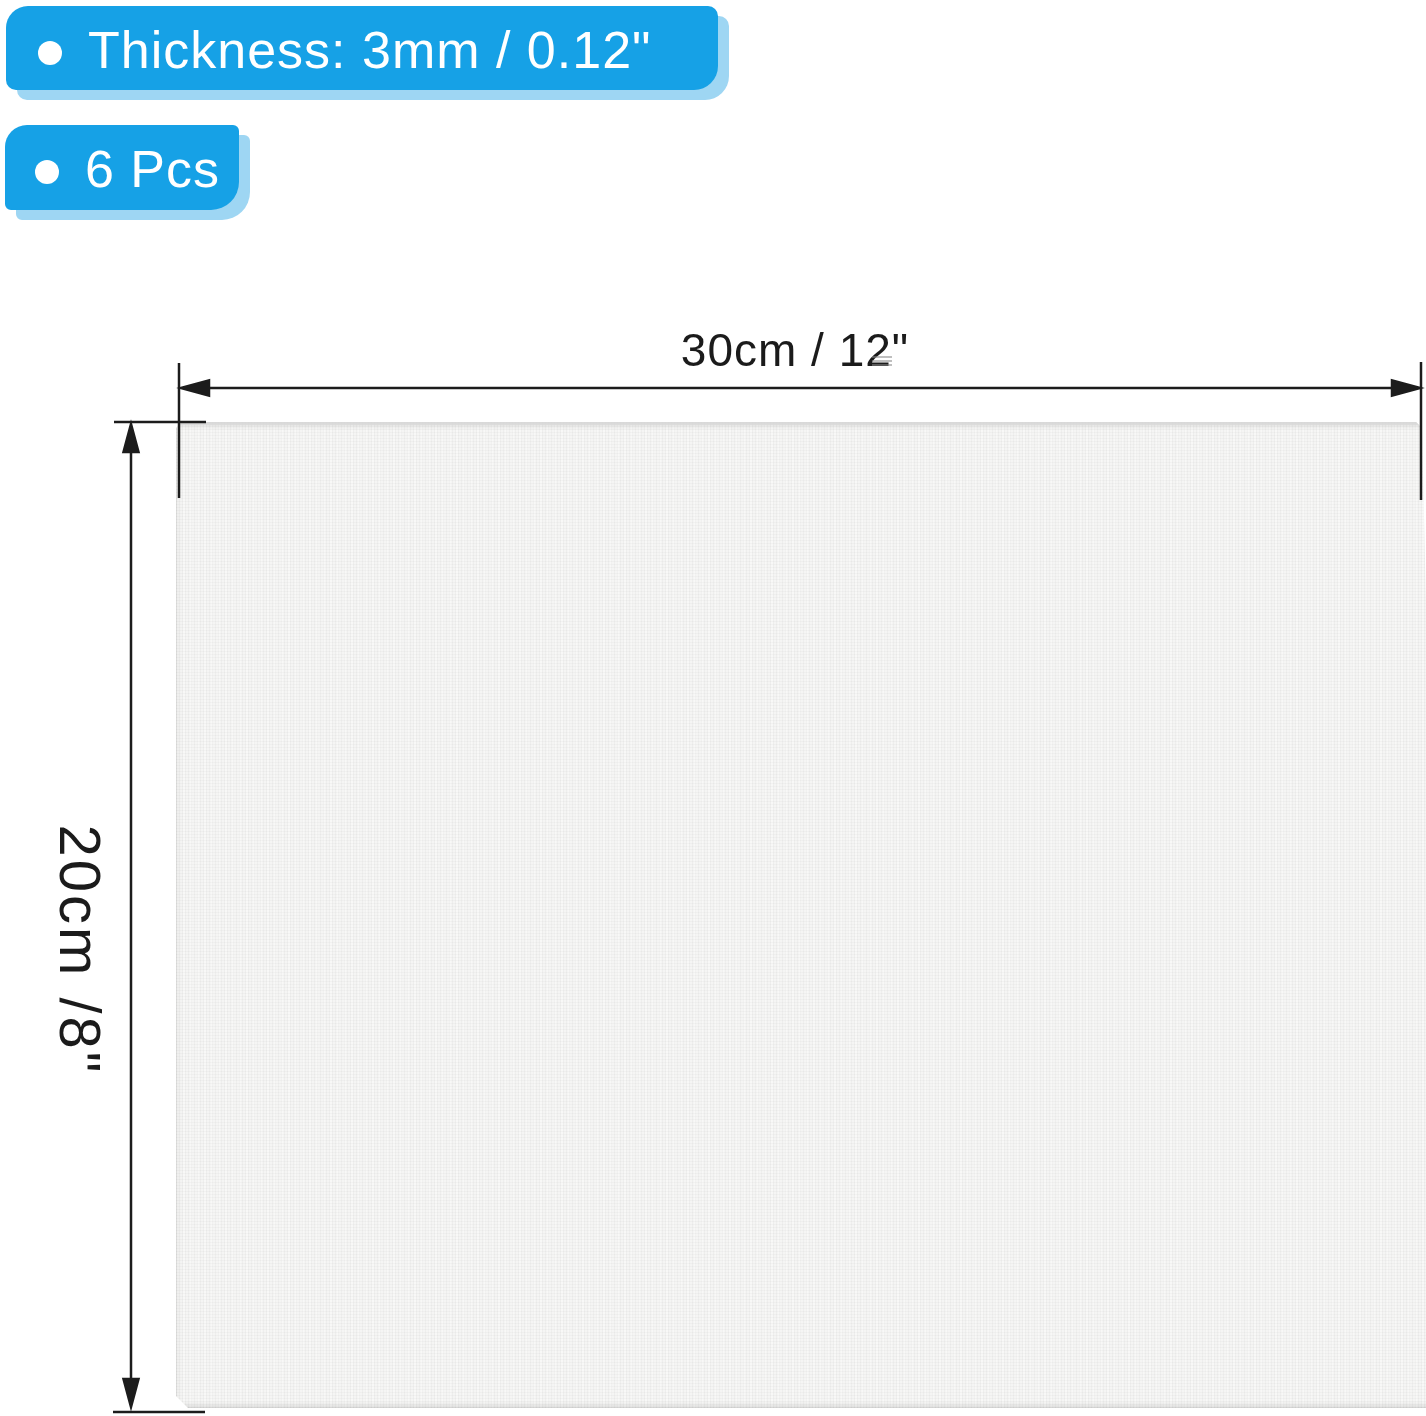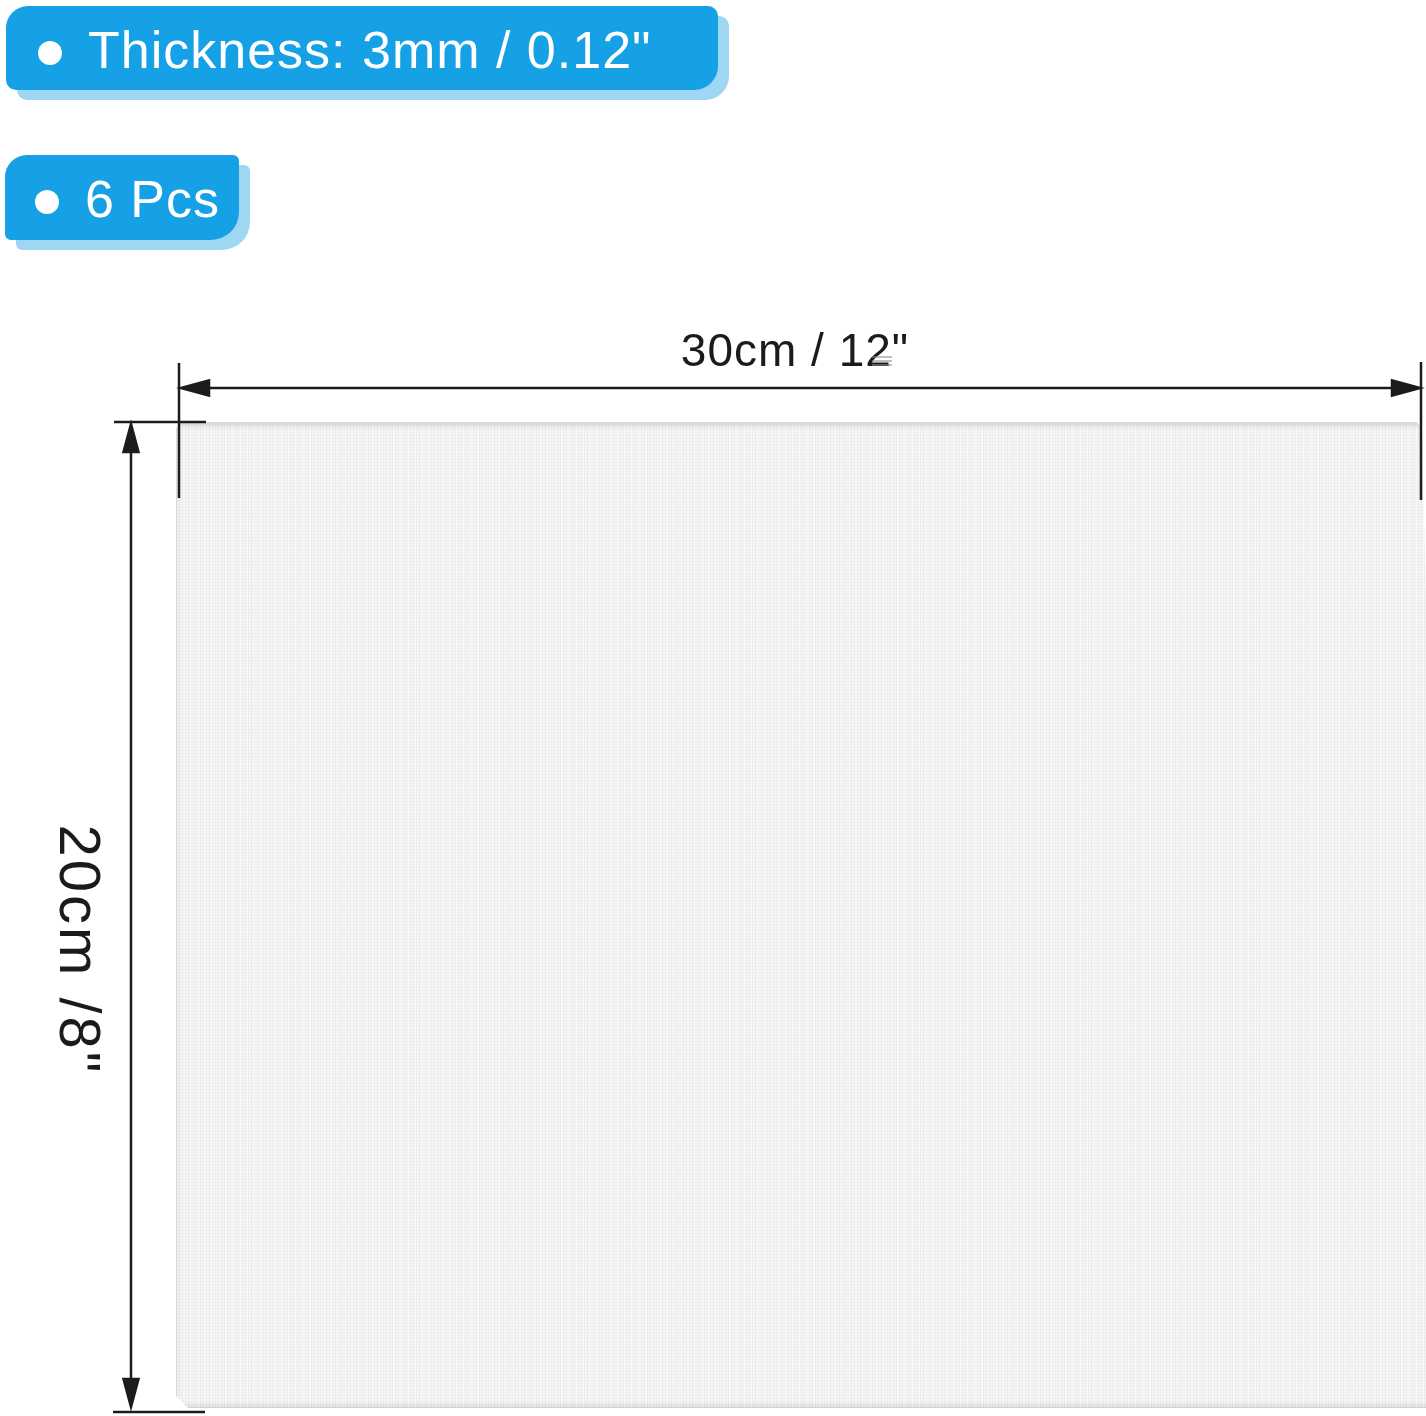--- a/index.html
+++ b/index.html
@@ -23,21 +23,20 @@
   }
   .badge-1{
     left:6px;top:6px;width:712px;height:84px;
     border-radius:22px 10px 24px 10px;
     padding:10px 0 0 32px;
   }
   .badge-2{
     left:5px;top:125px;width:234px;height:85px;
     border-radius:22px 6px 28px 6px;
     padding:9px 0 0 30px;
-    margin-top:30px;
   }
   .dot{
     display:inline-block;flex:0 0 auto;
     width:24px;height:24px;border-radius:50%;
     background:#ffffff;margin-right:26px;
   }
   .badge-label{
     font-size:52px;letter-spacing:1px;line-height:1;
     transform:translateY(-3px);
   }

